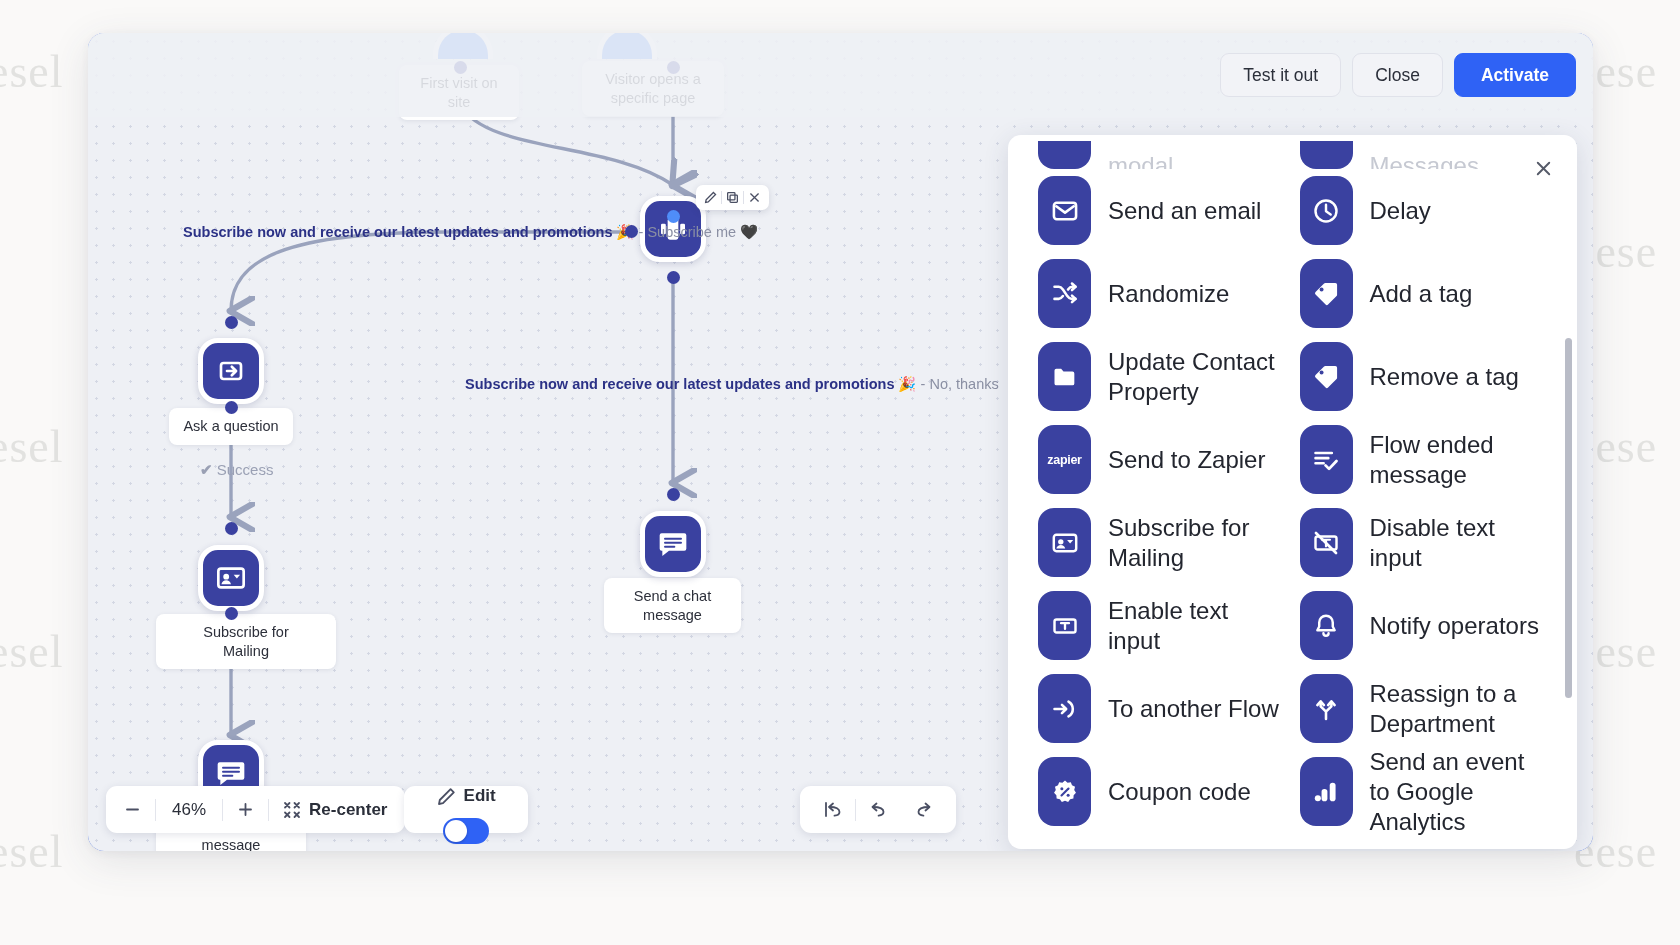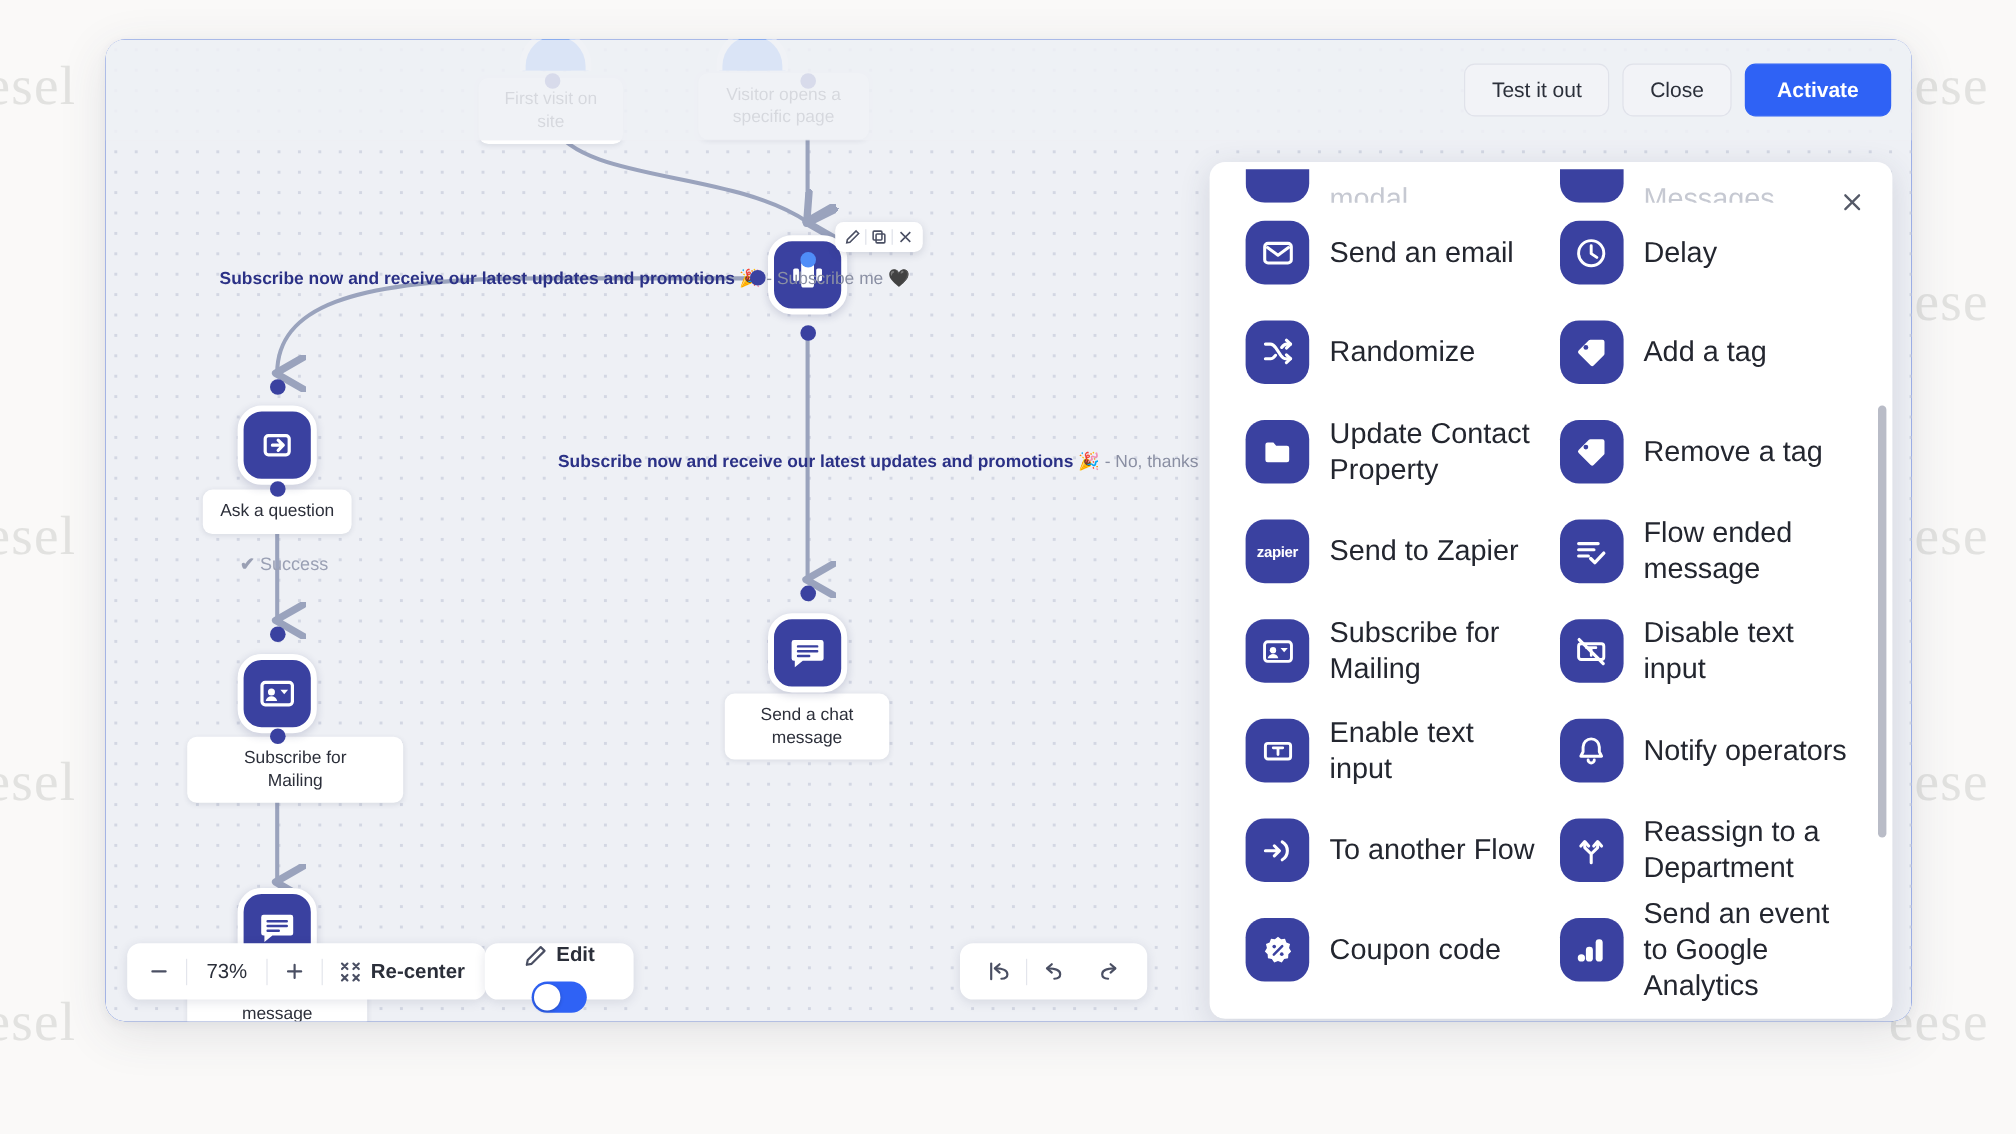--- a/index.html
+++ b/index.html
@@ -140,21 +140,21 @@
   #panel-close svg { width: 17px; height: 17px; stroke: #555a68; stroke-width: 1.8; fill: none; }
   #panel-scroll {
     position: absolute; inset: 0; padding: 0 30px;
     display: grid; grid-template-columns: 1fr 1fr; column-gap: 14px;
     align-content: start;
   }
   .act-item {
     display: flex; align-items: center; gap: 17px; height: 83px; cursor: pointer;
   }
   .act-ico {
-    width: 53px; height: 53px; border-radius: 16px; background: #3a41a0; flex: none;
+    width: 53px; height: 69px; border-radius: 16px; background: #3a41a0; flex: none;
     display: flex; align-items: center; justify-content: center;
   }
   .act-ico svg { width: 28px; height: 28px; fill: #fff; }
   .act-ico .zapier-txt { color: #fff; font-size: 12.5px; font-weight: 700; letter-spacing: -.3px; }
   .act-label { font-size: 24px; color: #23262f; line-height: 1.25; }
   
   .act-item.clipped { height: 34px; overflow: hidden; align-items: flex-end; }
   .act-item.clipped .act-ico { height: 28px; border-radius: 0 0 16px 16px; }
   .act-item.clipped .act-label { transform: translateY(12px); color: #c6c9d2; }
 
@@ -312,21 +312,21 @@
       <div class="hbtn hbtn-primary">Activate</div>
     </div>
 
     <div class="bottom-bar" id="zoom-bar">
       <div class="bb-item">
         <svg width="17" height="17" viewBox="0 0 17 17">
             <path d="M3 8.5h11" stroke-linecap="round"></path>
           </svg>
       </div>
       <div class="bb-sep"></div>
-      <div class="zoom-val">73%</div>
+      <div class="zoom-val">46%</div>
       <div class="bb-sep"></div>
       <div class="bb-item">
         <svg width="17" height="17" viewBox="0 0 17 17">
             <path d="M3 8.5h11M8.5 3v11" stroke-linecap="round"></path>
           </svg>
       </div>
       <div class="bb-sep"></div>
       <div class="bb-item">
         <svg width="18" height="18" viewBox="0 0 18 18">
           <path d="M2 2 L6.5 6.5 M6.5 2 L2 6.5 M16 2 L11.5 6.5 M11.5 2 L16 6.5 M2 16 L6.5 11.5 M6.5 16 L2 11.5 M16 16 L11.5 11.5 M11.5 16 L16 11.5" stroke-linecap="round"></path>

